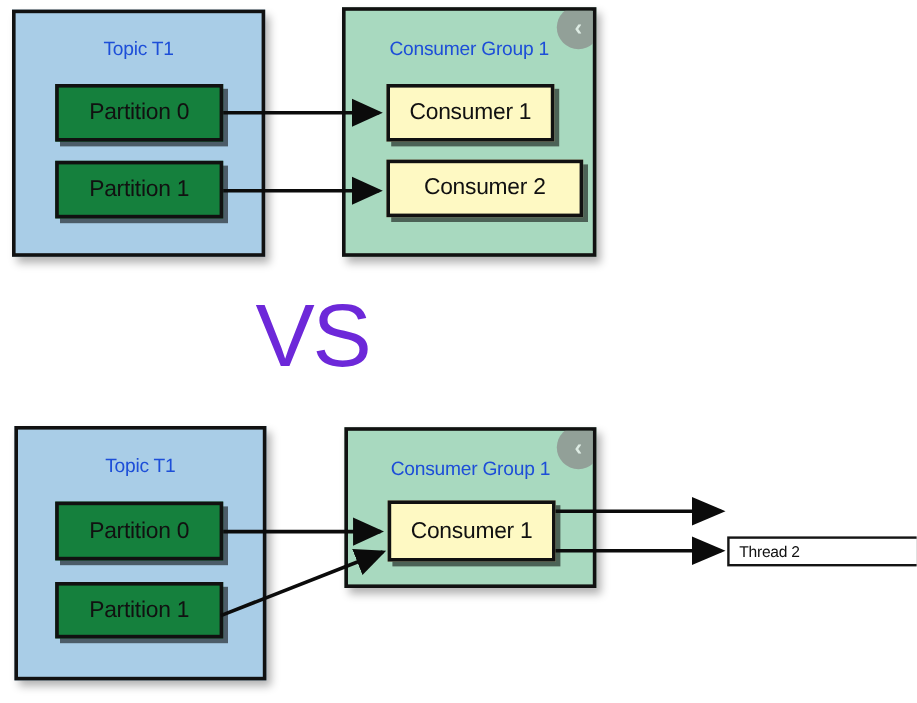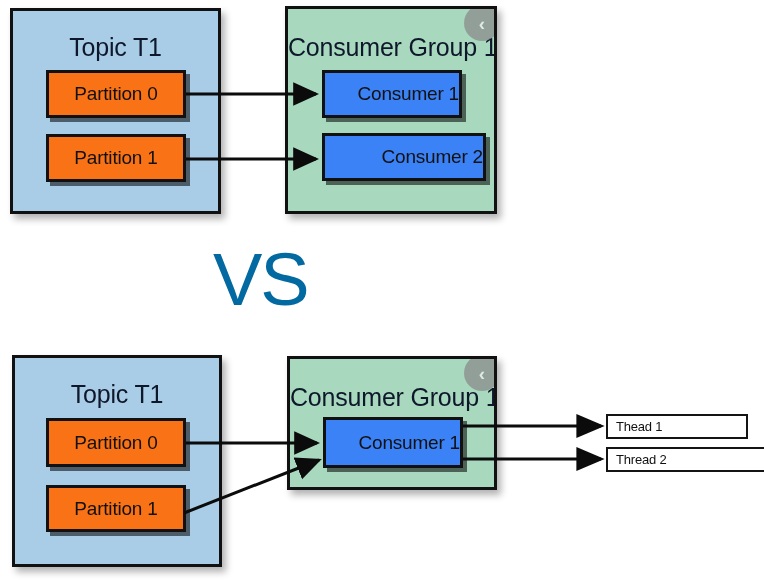--- a/index.html
+++ b/index.html
@@ -27,43 +27,43 @@
     overflow: hidden;
   }
   .container-box.topic   { background: #a9cde7; }
   .container-box.group   { background: #a8d9bf; }
 
   .container-title {
     position: absolute;
     left: 0;
     right: 0;
     text-align: center;
-    color: #0f172a;
-    font-size: 25px;
+    color: #1d4ed8;
+    font-size: 16px;
     font-weight: 400;
     letter-spacing: -0.2px;
     white-space: nowrap;
   }
 
   
   .node {
     position: absolute;
     box-sizing: border-box;
     border: 3px solid #111111;
     display: flex;
     align-items: center;
     justify-content: center;
     box-shadow: 4px 4px 0px rgba(0,0,0,0.55);
     color: #111111;
     font-size: 19px;
     letter-spacing: -0.2px;
     white-space: nowrap;
   }
-  .node.partition { background: #f97316; }
-  .node.consumer  { background: #3b82f6; justify-content: flex-end; }
+  .node.partition { background: #15803d; }
+  .node.consumer  { background: #fef9c3; }
 
   
   .thread-box {
     position: absolute;
     box-sizing: border-box;
     border: 2px solid #141414;
     background: #ffffff;
     color: #111111;
     font-size: 13px;
     display: flex;
@@ -86,21 +86,21 @@
     justify-content: center;
     color: #f2f2f2;
     font-size: 19px;
     line-height: 1;
     font-weight: 600;
   }
 
   
   .vs-label {
     position: absolute;
-    color: #0369a1;
+    color: #6d28d9;
     font-size: 74px;
     font-weight: 400;
     letter-spacing: -2px;
     line-height: 1;
   }
 
   
   svg.arrows {
     position: absolute;
     left: 0;
@@ -160,23 +160,20 @@
     <div class="container-title" style="top:24px;">Consumer Group 1</div>
     <div class="chevron-badge" style="right:-6px; top:-4px;">
       <span>‹</span>
     </div>
   </div>
 
   <div class="node consumer" style="left:323px; top:417px; width:140px; height:51px;">
     <span>Consumer 1</span>
   </div>
 
-  <div class="thread-box" style="left:606px; top:414px; width:142px; height:25px;">
-    <span>Thead 1</span>
-  </div>
 
   <div class="thread-box" style="left:606px; top:447px; width:160px; height:25px;">
     <span>Thread 2</span>
   </div>
 
   <svg class="arrows" viewBox="0 0 764 586">
     <defs>
       <marker id="ah" markerWidth="9" markerHeight="9" refX="7.6" refY="4.5" orient="auto" markerUnits="strokeWidth">
         <path d="M0,0.6 L8.6,4.5 L0,8.4 Z" fill="#0b0b0b"></path>
       </marker>

